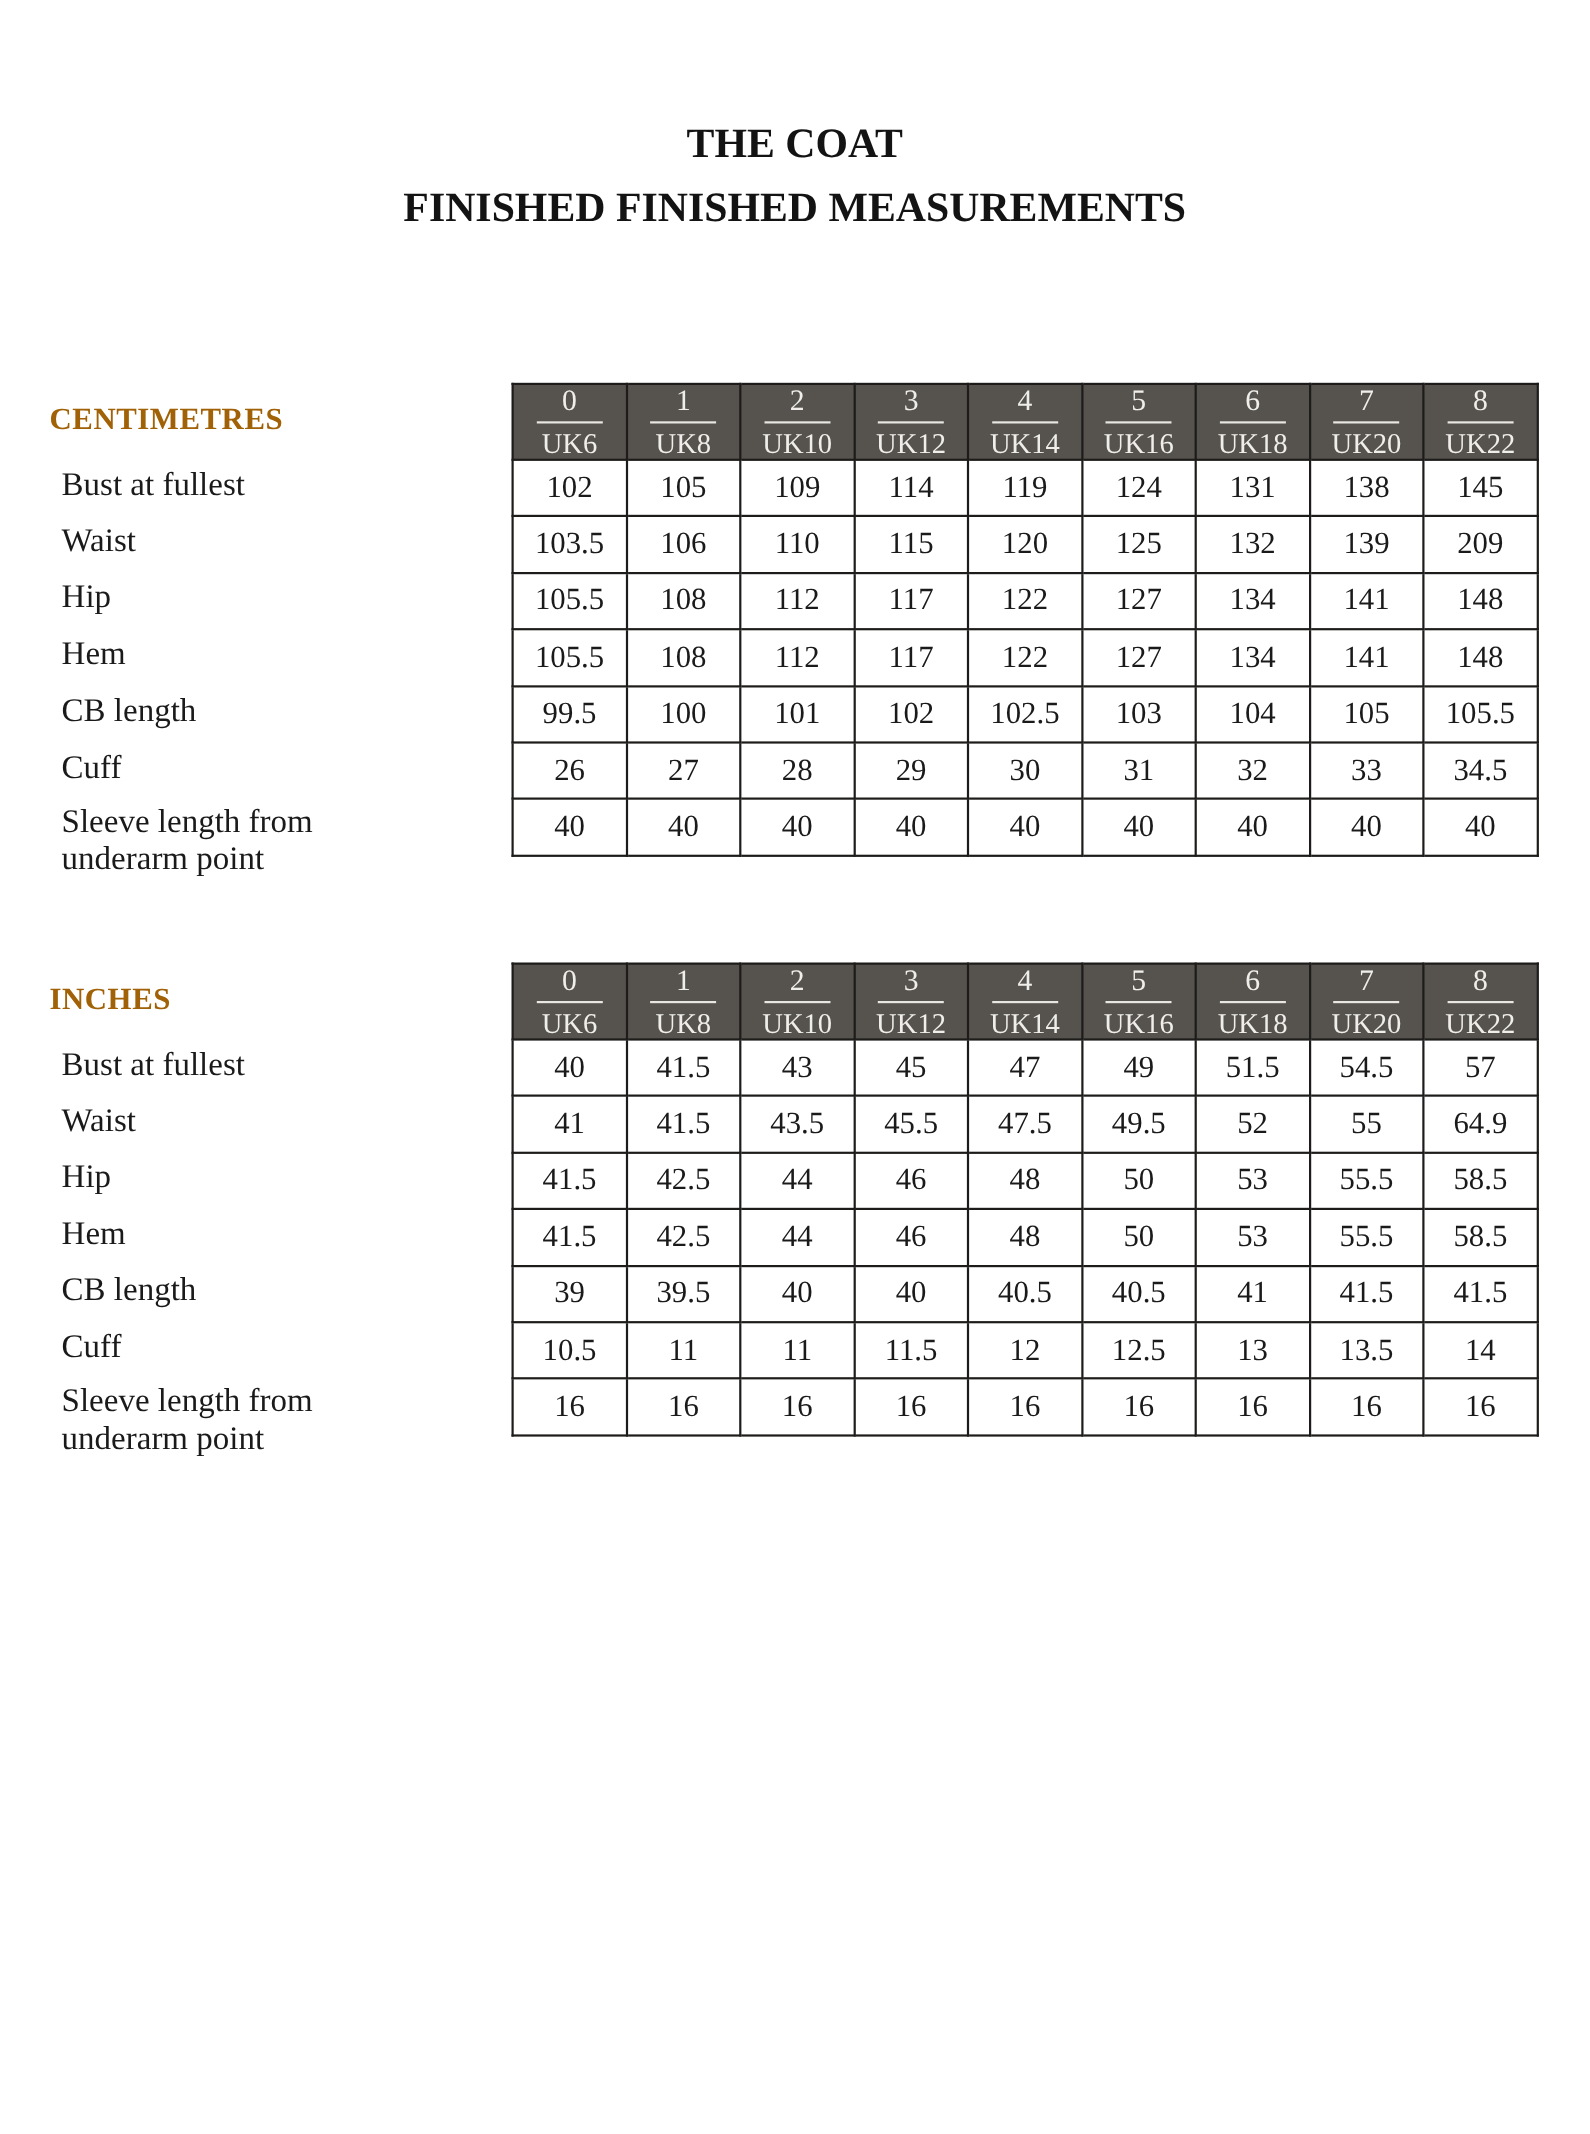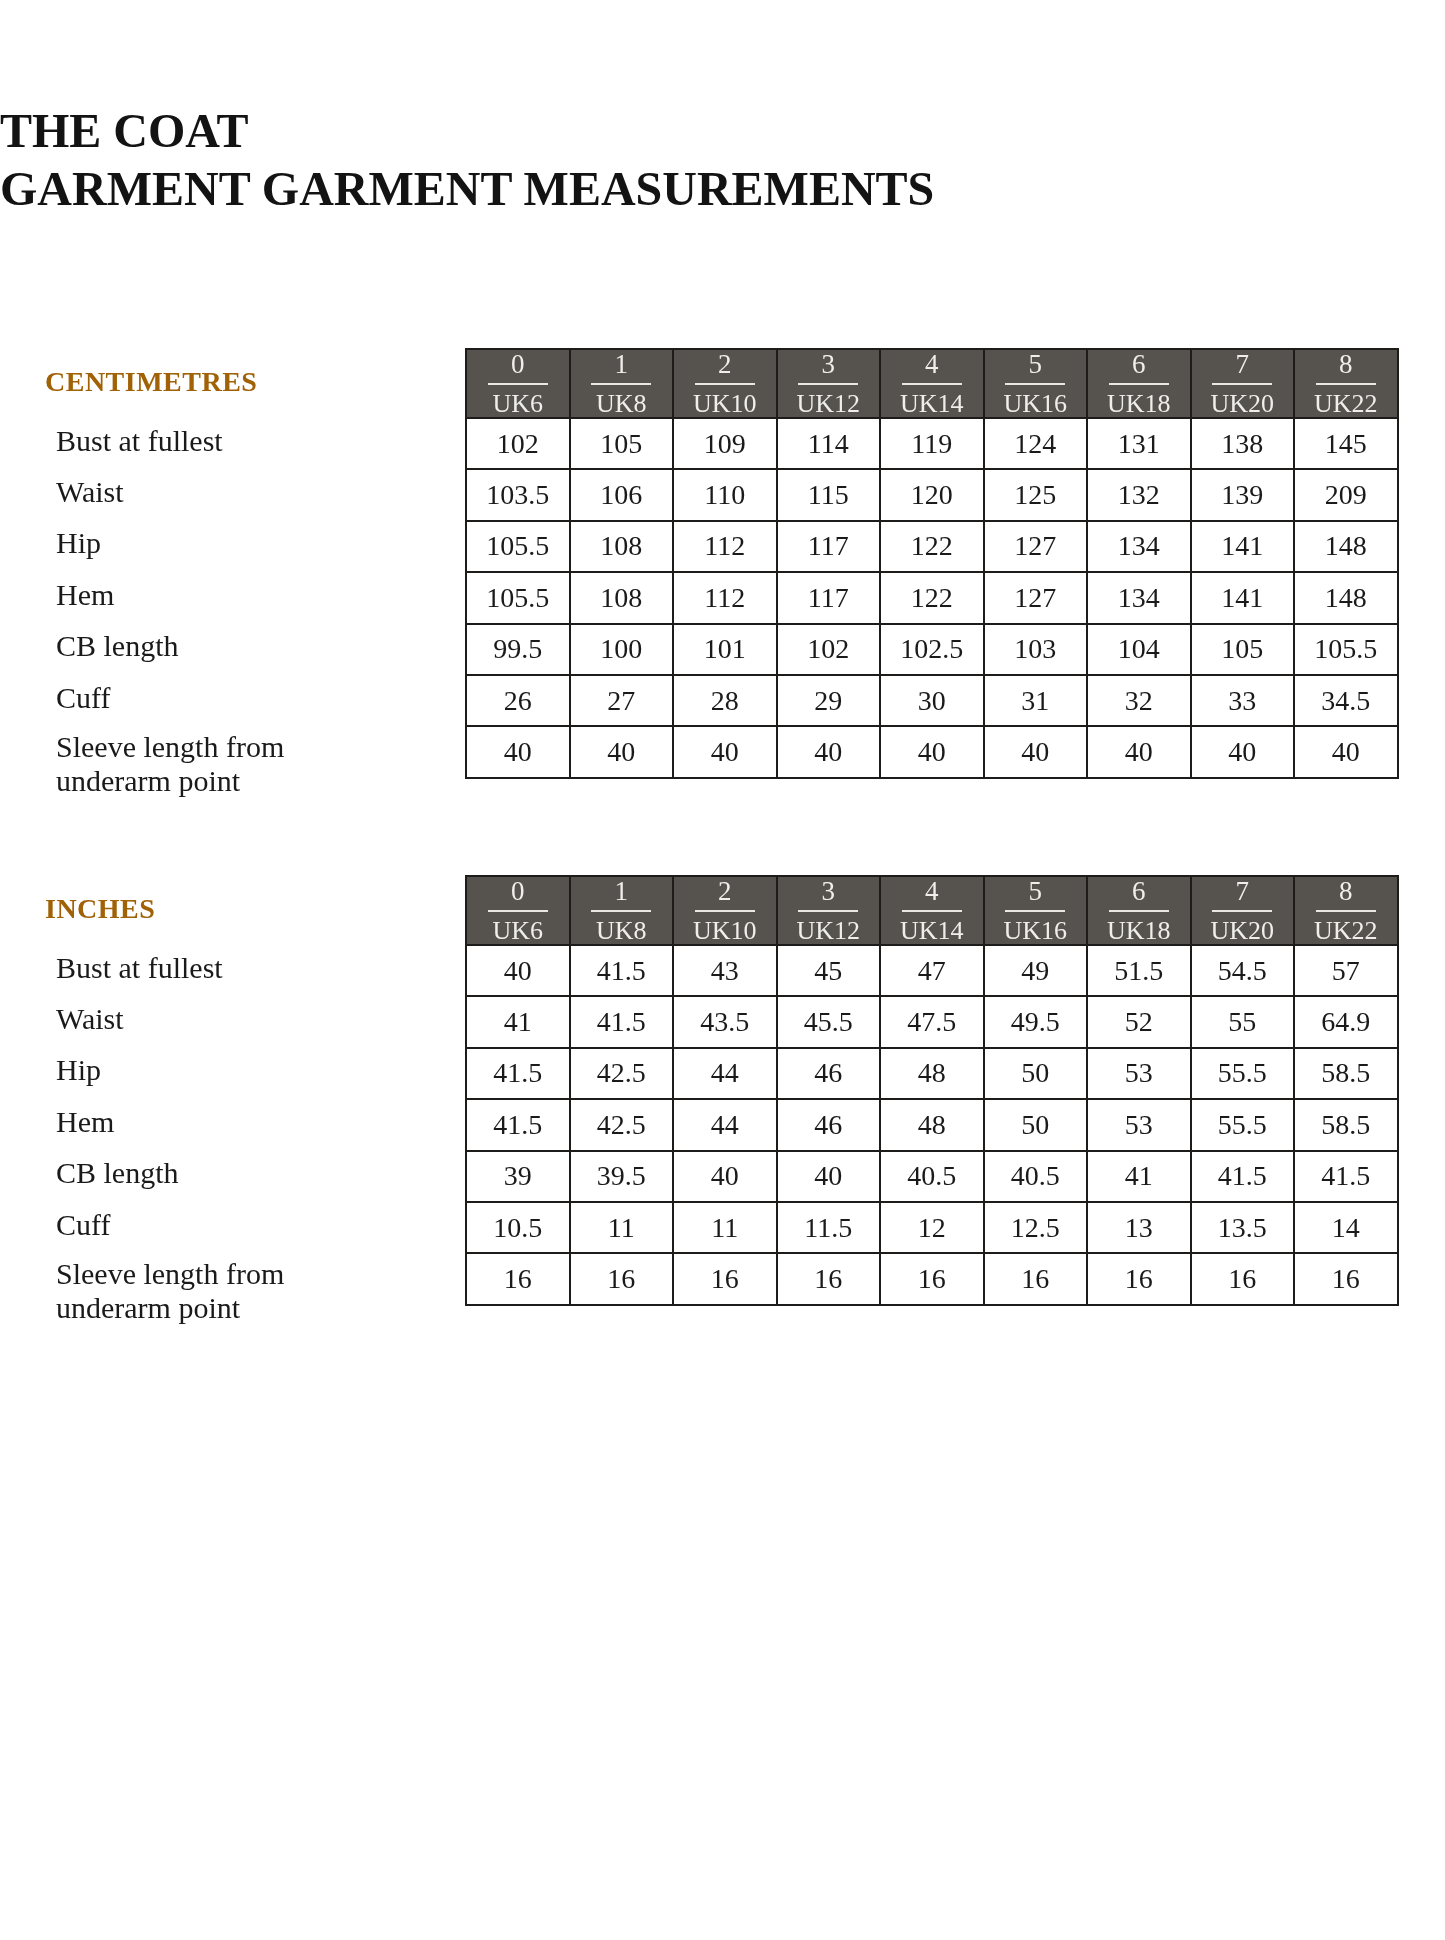--- a/index.html
+++ b/index.html
@@ -9,23 +9,23 @@
     font-family:"Liberation Serif", serif;
     color:#1a1a1a;
     position:relative;
     overflow:hidden;
   }
 
   .title-block {
     position:absolute;
     top:102px; left:0;
     width:1445px;
-    text-align:left;
+    text-align:center;
     font-weight:bold;
-    font-size:48px;
+    font-size:38px;
     line-height:58px;
     color:#131313;
   }
 
   .section { position:absolute; left:0; width:1445px; }
   #section-cm { top:348px; }
   #section-in { top:875px; }
 
   .unit-label {
     position:absolute; left:45px; top:0; height:67px;
@@ -81,21 +81,21 @@
     color:#1a1a1a;
     background:#ffffff;
     vertical-align:middle;
   }
 </style>
 </head>
 <body>
 
 <div class="title-block">
   <div>THE COAT</div>
-  <div>GARMENT GARMENT MEASUREMENTS</div>
+  <div>FINISHED FINISHED MEASUREMENTS</div>
 </div>
 
 <div class="section" id="section-cm">
   <div class="unit-label">CENTIMETRES</div>
   <div class="row-labels">
       <div class="row-label" style="grid-row: 2;">Bust at fullest</div>
       <div class="row-label" style="grid-row: 3;">Waist</div>
       <div class="row-label" style="grid-row: 4;">Hip</div>
       <div class="row-label" style="grid-row: 5;">Hem</div>
       <div class="row-label" style="grid-row: 6;">CB length</div>

